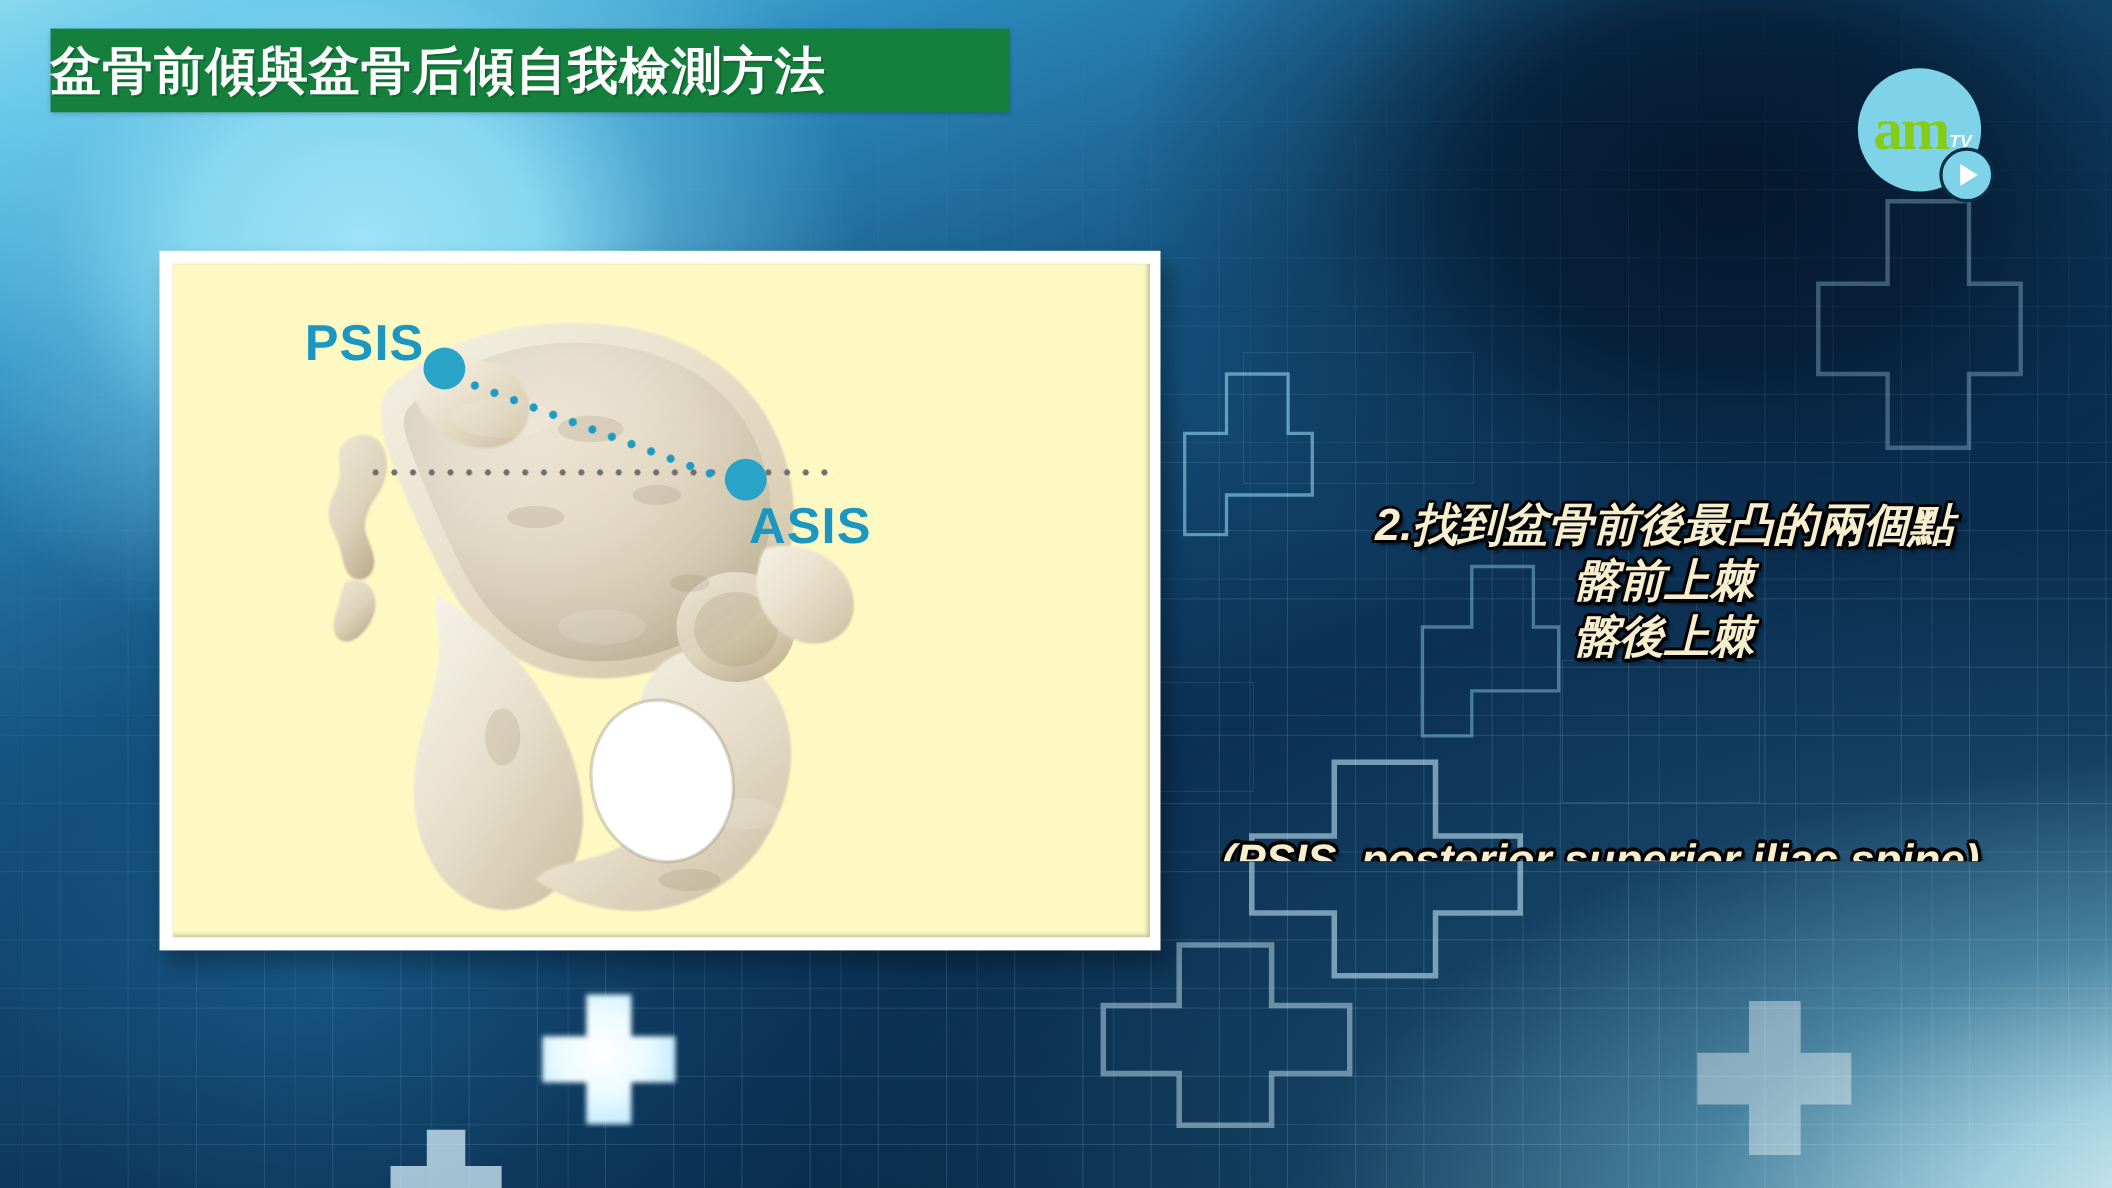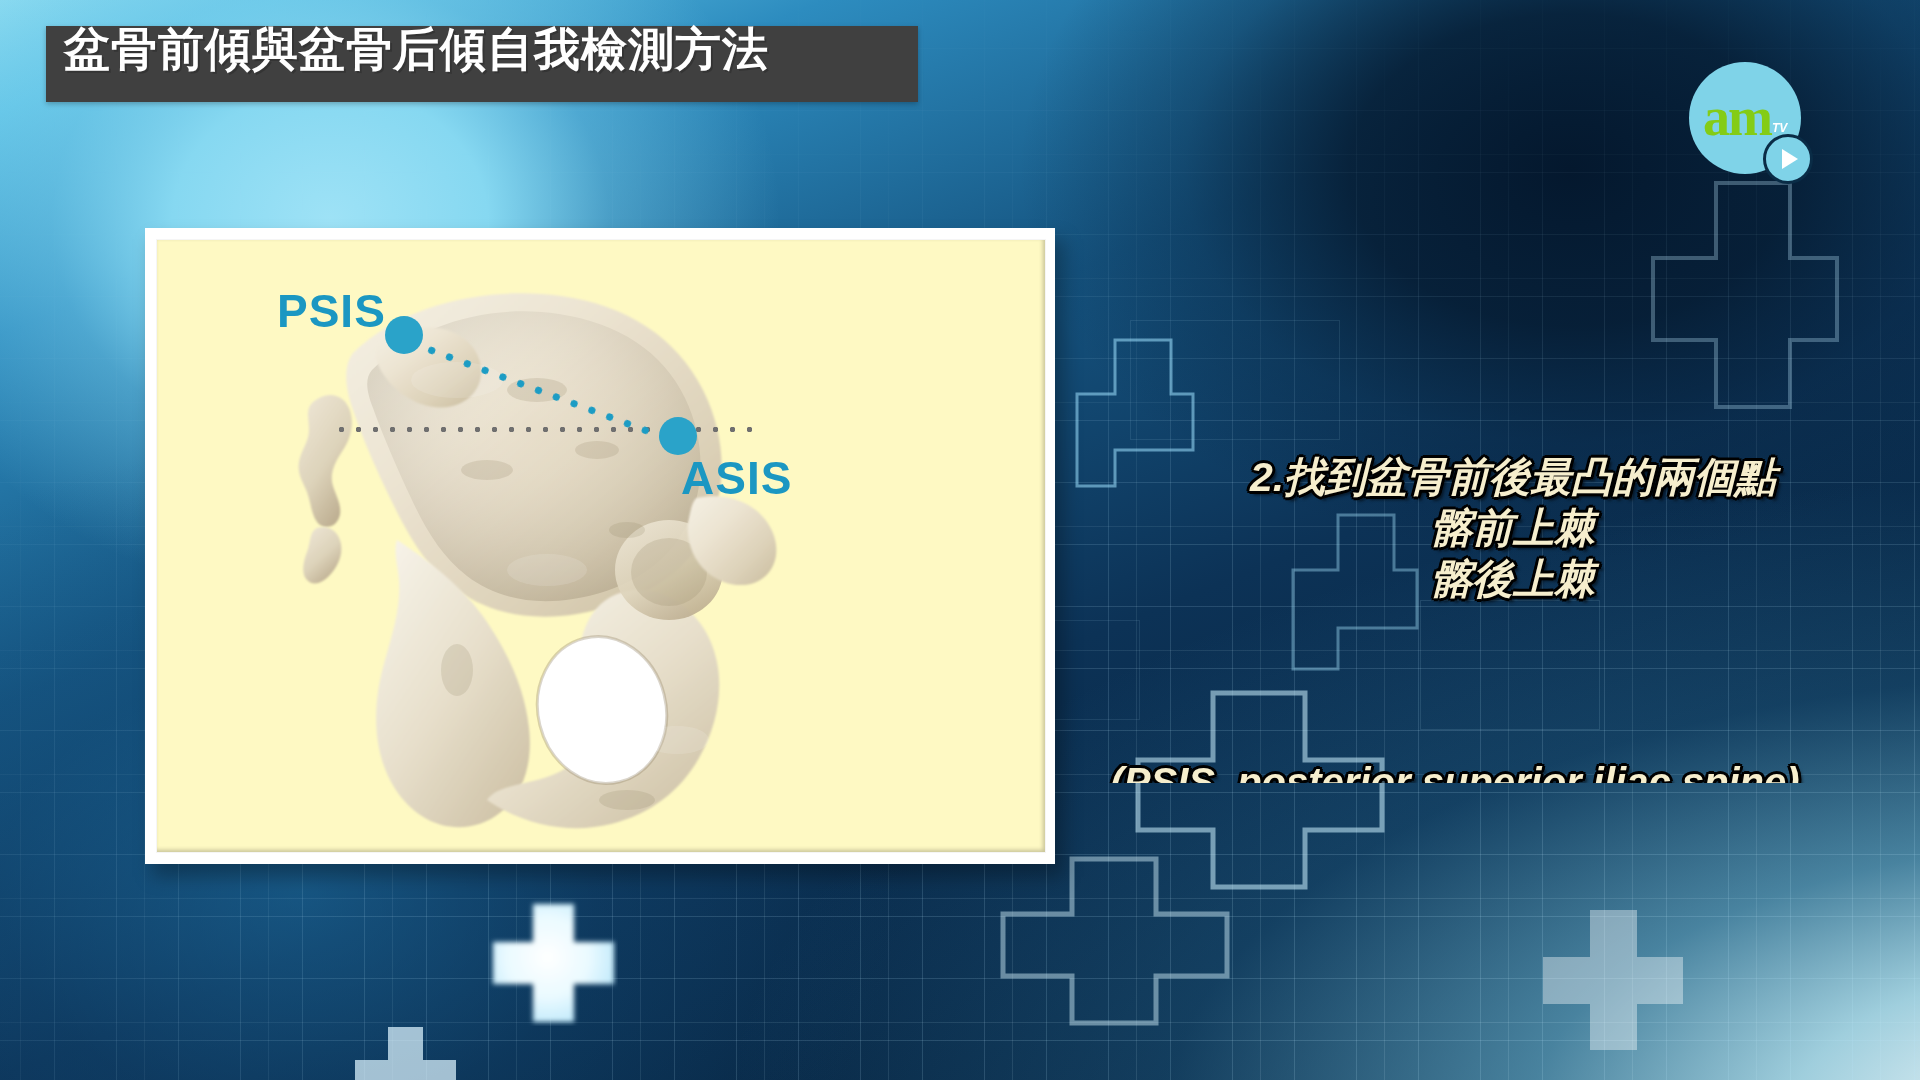--- a/index.html
+++ b/index.html
@@ -62,23 +62,22 @@
   
   .plus{ position:absolute; }
 
   .plus-outline{ border:0; }
   .plus-outline svg{ display:block; }
 
   
   .title-bar{
     position:absolute; left:46px; top:26px;
     width:872px; height:76px;
-    background:#404040;
-    display:flex; 
-    padding-left:18px;
+    background:#15803d;
+    display:flex; align-items:center;
     box-shadow:0 2px 5px rgba(0,0,0,.25);
   }
   .title-bar .t{
     color:#ffffff;
     font-size:46px;
     font-weight:bold;
     letter-spacing:1px;
     line-height:1;
     white-space:nowrap;
     text-shadow:2px 2px 0 rgba(0,0,0,.18);
@@ -90,21 +89,21 @@
     position:absolute; left:0; top:0; width:112px; height:112px; border-radius:50%;
     background:#7fd3e8;
   }
   .logo .am{
     position:absolute; left:14px; top:28px;
     color:#84cc16; font-size:54px; font-weight:bold; line-height:1;
     letter-spacing:-2px; font-family:Liberation Serif, serif;
   }
   .logo .tv{
     position:absolute; left:83px; top:60px;
-    color:#fff; font-size:12px; font-weight:bold; font-style:italic; line-height:1;
+    color:#fff; font-size:16px; font-weight:bold; font-style:italic; line-height:1;
   }
   .logo .play{
     position:absolute; left:74px; top:72px; width:50px; height:50px; border-radius:50%;
     background:#7fd3e8; border:3px solid #0a2c46;
     display:flex; align-items:center; justify-content:center;
   }
   .logo .play .tri{
     width:0;height:0;
     border-left:16px solid #ffffff;
     border-top:10px solid transparent;

